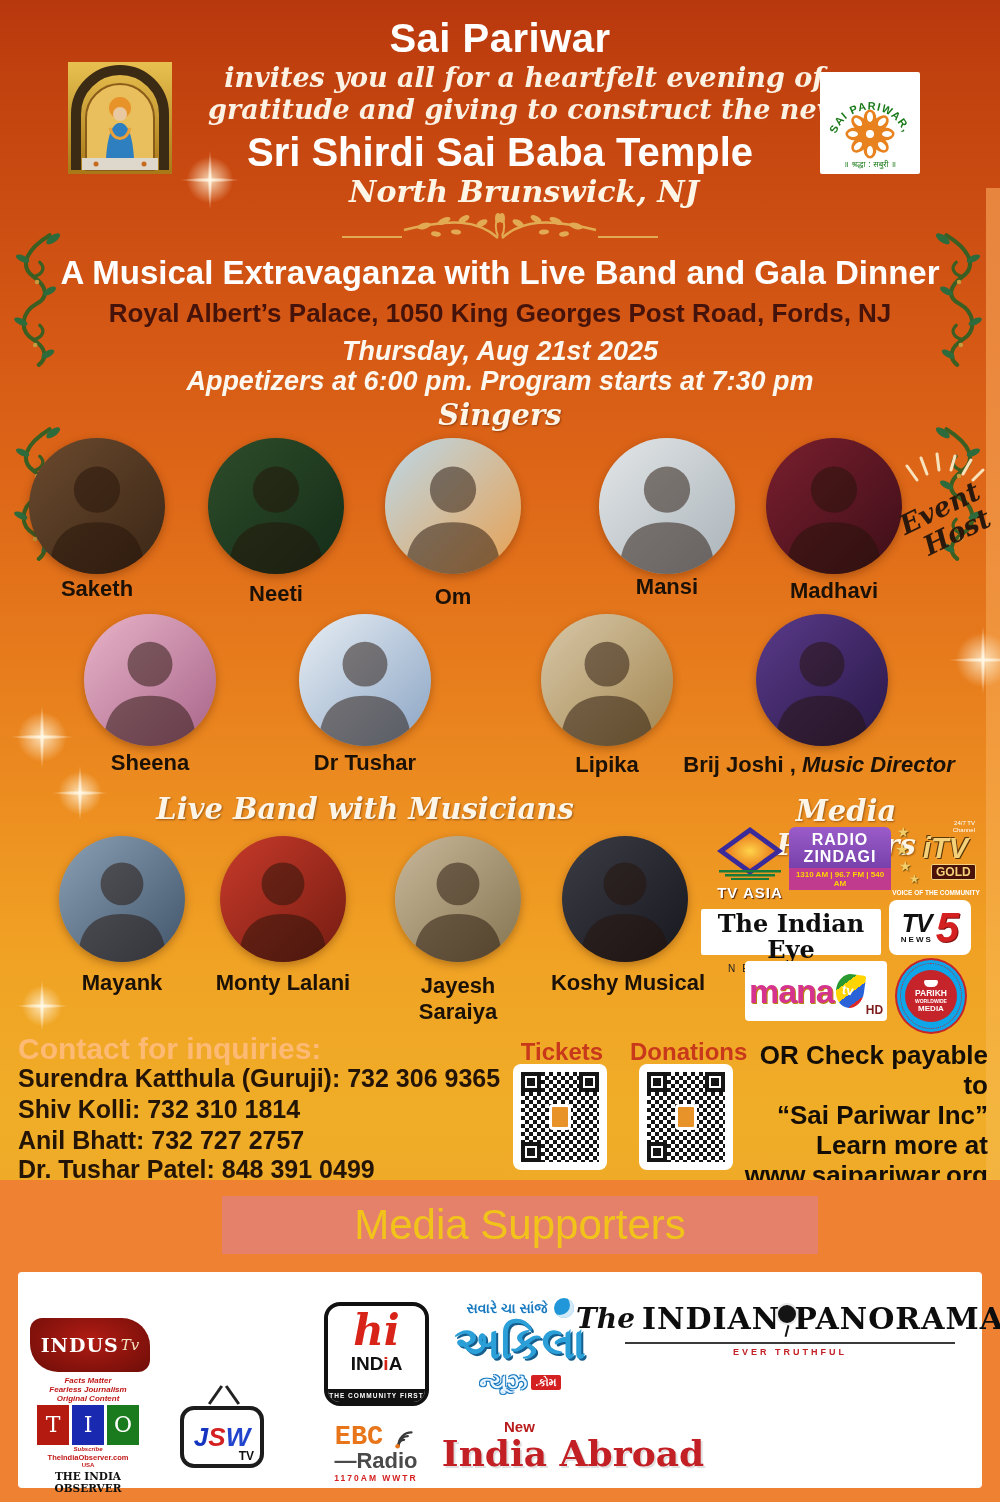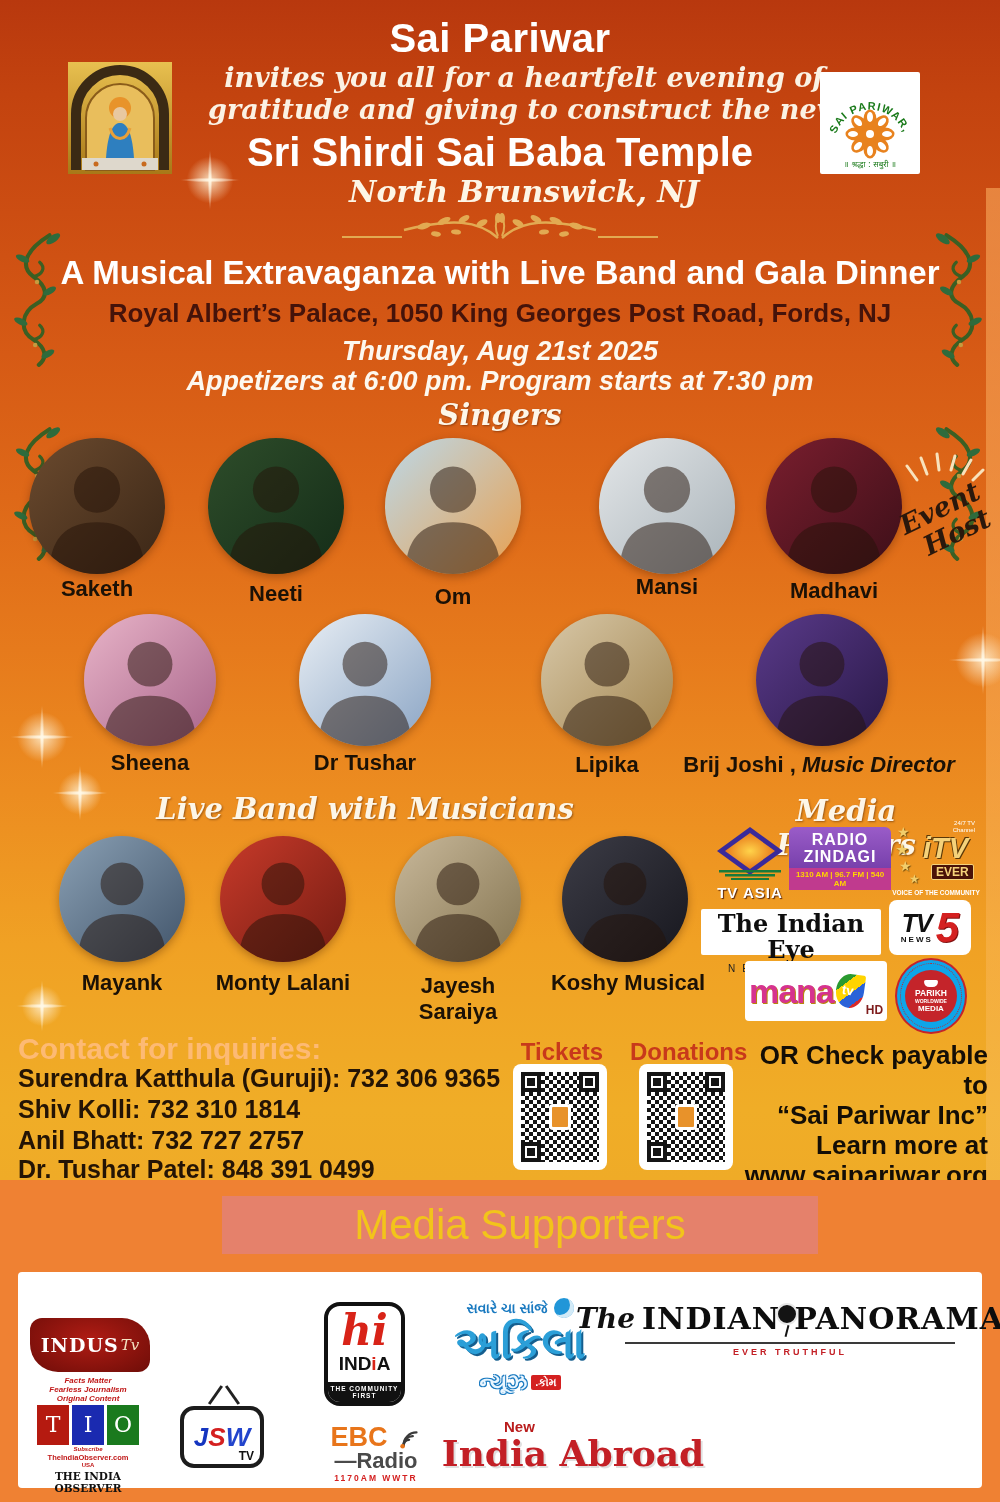--- a/index.html
+++ b/index.html
@@ -147,21 +147,21 @@
   .lg-jsw{position:absolute;left:160px;top:116px;width:92px;height:94px;}
   .jsw-ant{position:absolute;left:28px;top:0;width:36px;height:18px;}
   .jsw-ant::before,.jsw-ant::after{content:"";position:absolute;bottom:0;width:3px;height:22px;background:#222;}
   .jsw-ant::before{left:8px;transform:rotate(35deg);} .jsw-ant::after{right:8px;transform:rotate(-35deg);}
   .jsw-box{position:absolute;left:2px;top:18px;width:84px;height:62px;border:4px solid #1c1c1c;border-radius:14px;
     background:#fff;display:flex;align-items:center;justify-content:center;box-sizing:border-box;}
   .jsw-j{font-size:26px;font-weight:900;font-style:italic;color:#1535c0;}
   .jsw-s{font-size:26px;font-weight:900;font-style:italic;color:#d42020;}
   .jsw-w{font-size:26px;font-weight:900;font-style:italic;color:#2244cc;}
   .jsw-tv{position:absolute;right:6px;bottom:1px;font-size:12px;font-weight:900;color:#111;}
-  .lg-hi{position:absolute;left:306px;top:30px;width:81px;height:104px;border:4px solid #111;border-radius:16px;
+  .lg-hi{position:absolute;left:306px;top:30px;width:105px;height:104px;border:4px solid #111;border-radius:16px;
     background:#fff;overflow:hidden;text-align:center;box-sizing:border-box;}
   .hi-hi{font-family:"DejaVu Serif",serif;font-style:italic;font-weight:700;font-size:42px;color:#d82318;
     line-height:46px;margin-top:2px;}
   .hi-india{font-size:19px;font-weight:900;color:#111;line-height:20px;}
   .hi-india .red-i{color:#d82318;}
   .hi-strip{position:absolute;left:0;right:0;bottom:0;background:#111;color:#fff;font-size:6.5px;
     font-weight:700;letter-spacing:1px;padding:3px 0;}
   .lg-akila{position:absolute;left:418px;top:26px;width:168px;height:122px;text-align:center;}
   .ak-top{display:flex;align-items:center;justify-content:center;gap:6px;font-size:14px;font-weight:700;color:#1a7ac0;}
   .ak-globe{width:20px;height:20px;border-radius:50%;background:#2196d8;
@@ -176,21 +176,21 @@
   .pan-the{font-family:"DejaVu Serif",serif;font-style:italic;font-weight:700;font-size:28px;color:#111;}
   .pan-word{font-family:"DejaVu Serif",serif;font-weight:700;font-size:30px;color:#0d0d0d;letter-spacing:1px;}
   .pan-cam{width:32px;height:44px;background:#c32026;border-radius:4px;position:relative;}
   .pan-cam::before{content:"";position:absolute;left:50%;top:7px;width:18px;height:18px;border-radius:50%;
     background:#141414;transform:translateX(-50%);border:2px solid #e8e8e8;}
   .pan-cam::after{content:"";position:absolute;left:50%;bottom:3px;width:2px;height:12px;background:#141414;
     transform:translateX(-50%) rotate(14deg);}
   .pan-tag{margin:2px auto 0;width:330px;border-top:2px solid #3a3a3a;padding-top:3px;
     font-size:9px;font-weight:800;color:#c32026;letter-spacing:3px;}
   .lg-ebc{position:absolute;left:304px;top:152px;width:108px;height:58px;text-align:center;}
-  .ebc-row1{display:flex;align-items:flex-end;justify-content:center;gap:10px;}
+  .ebc-row1{display:flex;align-items:flex-end;justify-content:center;gap:10px;font-family:Liberation Mono, monospace;}
   .ebc-ebc{font-size:27px;font-weight:900;color:#e8751a;line-height:26px;}
   .ebc-radio{font-size:22px;font-weight:700;color:#4a4a4a;line-height:22px;}
   .ebc-freq{font-size:8.5px;font-weight:800;color:#d42020;letter-spacing:2px;margin-top:1px;}
   .lg-abroad{position:absolute;left:422px;top:148px;width:266px;height:60px;}
   .ab-new{position:absolute;left:64px;top:-2px;font-size:15px;font-weight:900;color:#b91c1c;}
   .ab-name{position:absolute;left:0;top:12px;width:100%;text-align:center;font-family:"DejaVu Serif",serif;
     font-weight:700;font-size:36px;color:#c32026;text-shadow:2px 2px 0 rgba(0,0,0,.12);}
 </style>
 </head>
 <body>
@@ -453,21 +453,21 @@
     <div class="rz-freq">1310 AM | 96.7 FM | 540 AM</div>
   </div>
 
   <div class="lg-itv">
     <span class="itv-star" style="left:0;top:4px;font-size:14px">★</span>
     <span class="itv-star" style="left:-2px;top:20px;font-size:16px">★</span>
     <span class="itv-star" style="left:2px;top:38px;font-size:14px">★</span>
     <span class="itv-star" style="left:12px;top:52px;font-size:12px">★</span>
     <span class="itv-ch">24/7 TV Channel</span>
     <span class="itv-name">iTV</span>
-    <span class="itv-gold">EVER</span>
+    <span class="itv-gold">GOLD</span>
     <span class="itv-tag">VOICE OF THE COMMUNITY</span>
   </div>
 
   <div class="lg-ieye">
     <div class="ieye-name">The Indian Eye</div>
     <div class="ieye-sub">NEWSPAPER</div>
   </div>
 
   <div class="lg-tv5">
     <div class="tv5-left">

